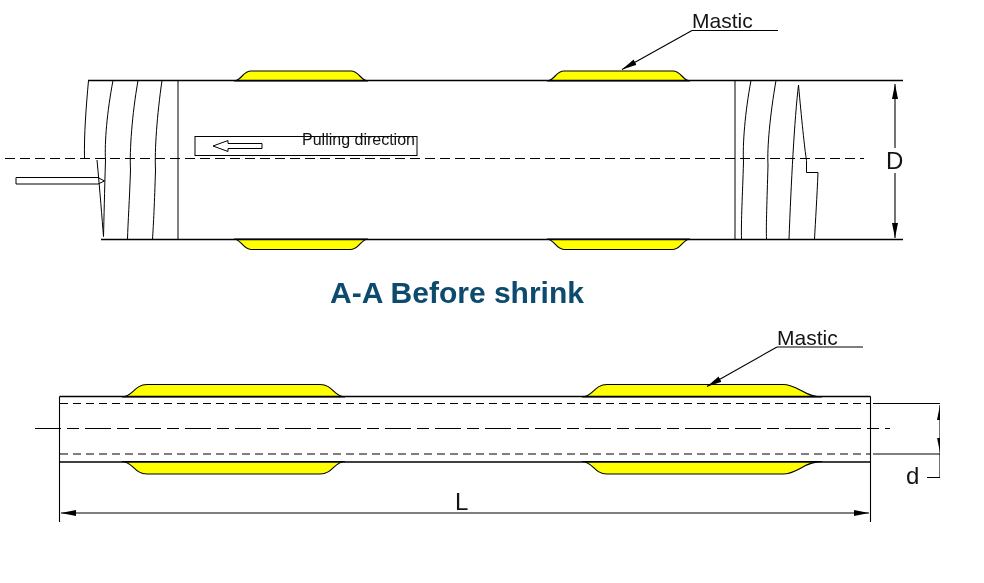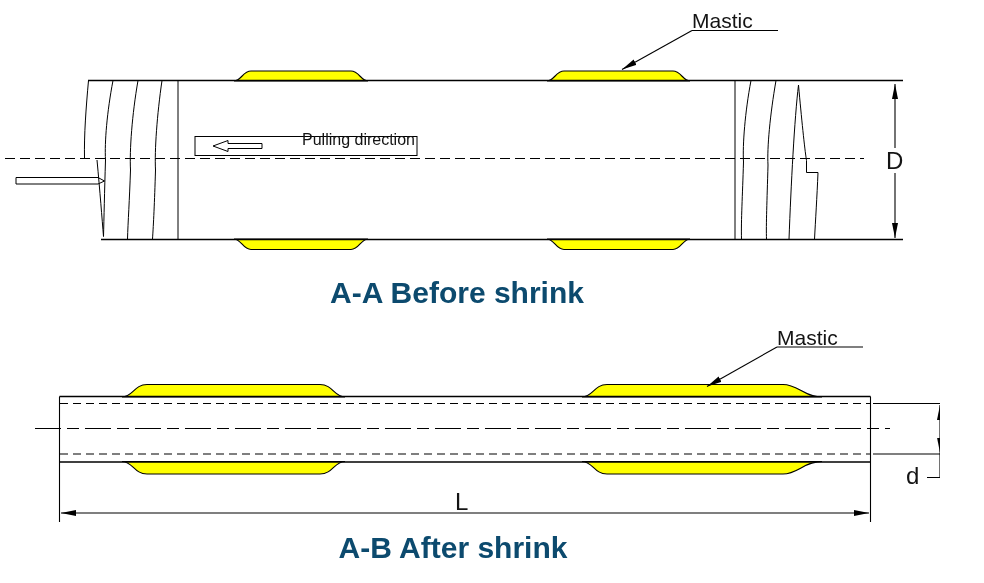--- a/index.html
+++ b/index.html
@@ -147,14 +147,13 @@
   <div class="lbl lbl-dim lbl-dim-D" style="left:883px; top:148px;">D</div>
 
   <div class="title title-before">A-A Before shrink</div>
 
   <div class="lbl lbl-mastic" style="left:777px; top:327px;">Mastic</div>
 
   <div class="lbl lbl-dim" style="left:455px; top:489px;">L</div>
 
   <div class="lbl lbl-dim" style="left:906px; top:463px;">d</div>
 
-  <div class="title title-after">A-B After shrink</div>
 </div>
 
 </body></html>

